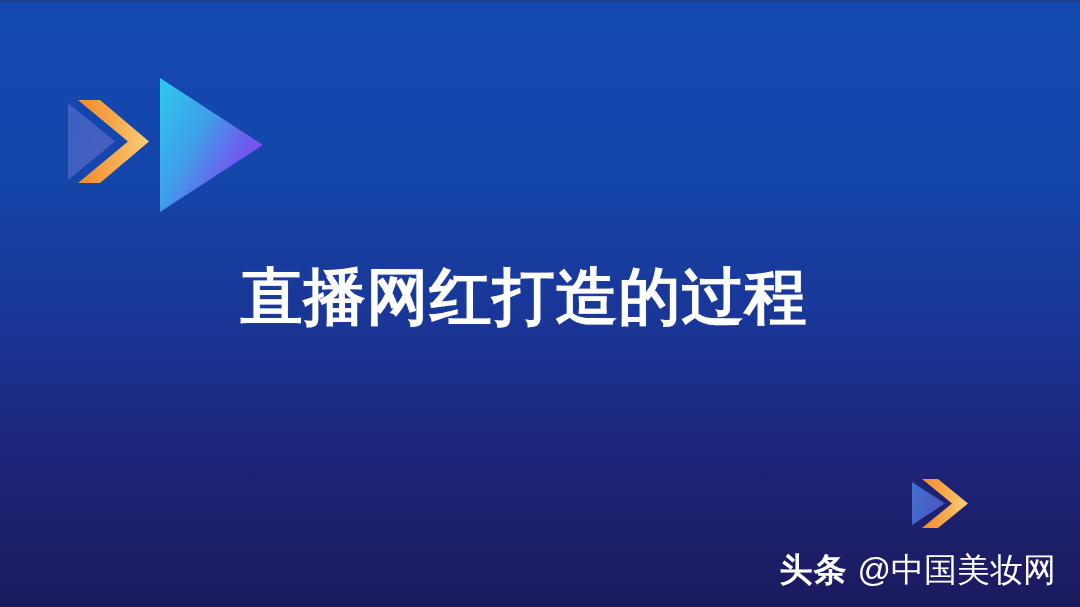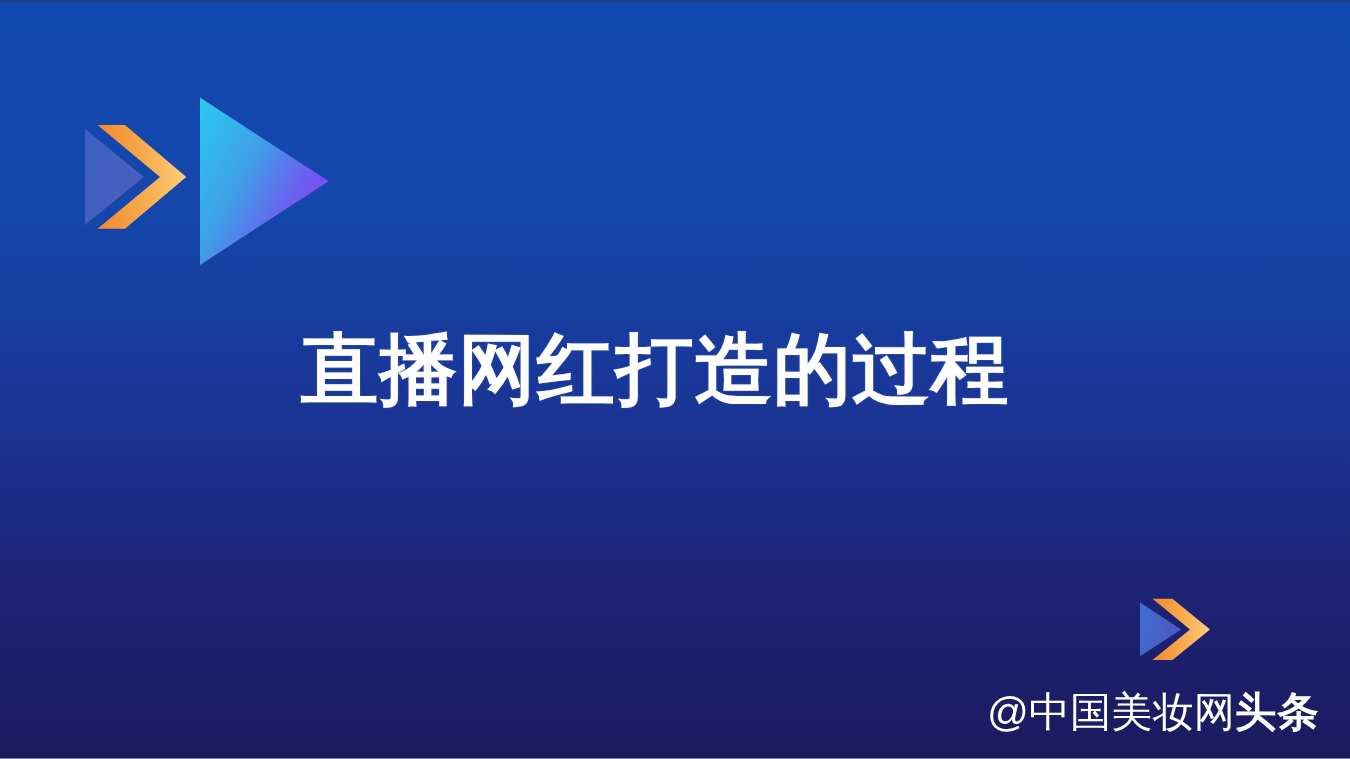--- a/index.html
+++ b/index.html
@@ -120,17 +120,17 @@
         </linearGradient>
       </defs>
 
       <polygon points="12,12 12,55 45,33.5" fill="url(#gTriBot)" opacity="0.97"></polygon>
 
       <polygon points="22,9 52,33.5 22,58 38,58 68,33.5 38,9" fill="url(#gChevBot)"></polygon>
     </svg>
   </div>
 
   <div id="watermark">
+    <span id="watermark-brand">头条</span>
     <span id="watermark-handle">@中国美妆网</span>
-    <span id="watermark-brand">头条</span>
   </div>
 
 </div>
 
 </body></html>

